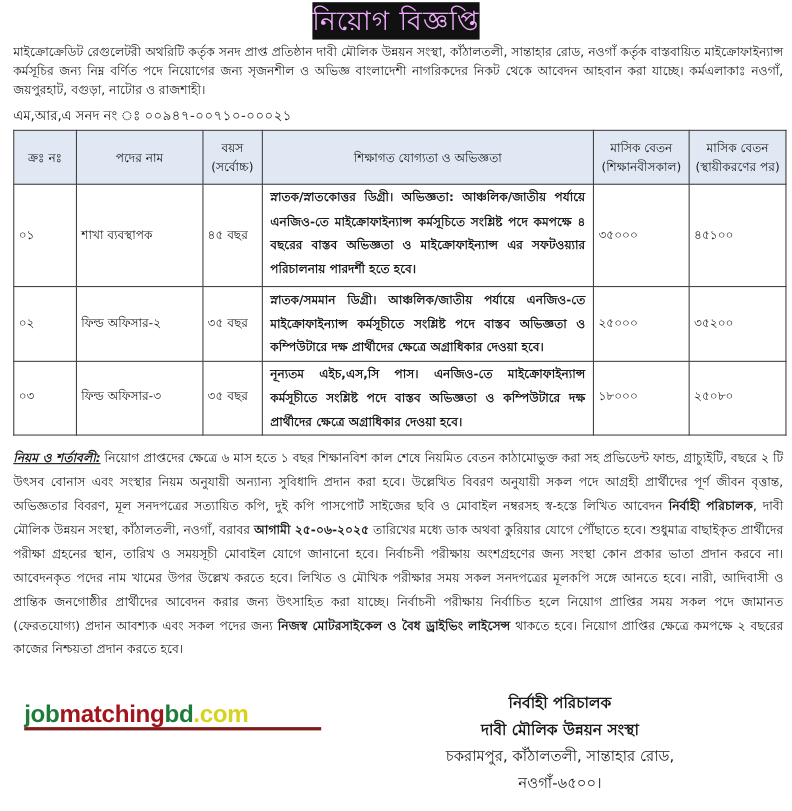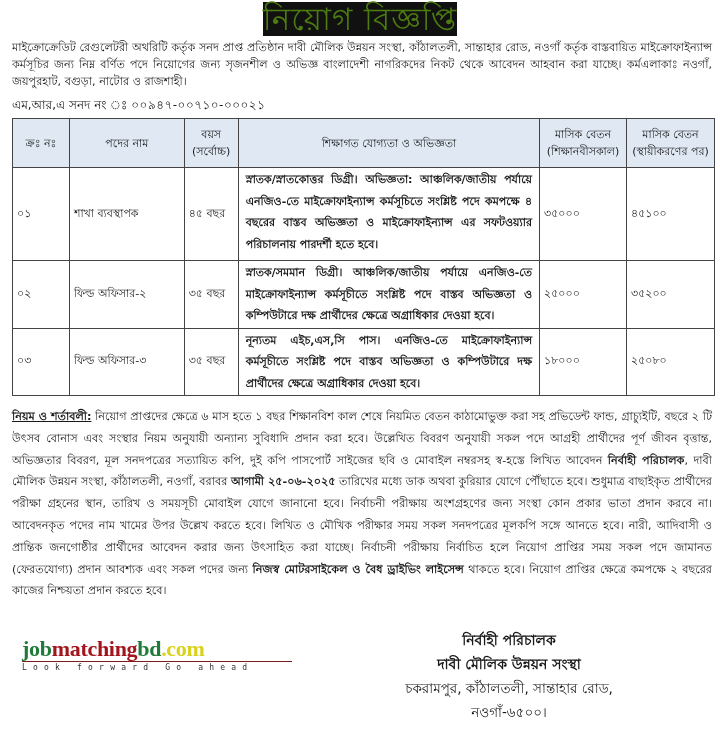--- a/index.html
+++ b/index.html
@@ -2,22 +2,22 @@
 <html><head>
   <meta charset="utf-8">
   <style>
     html, body { margin: 0; padding: 0; background: #ffffff; }
     body {
       width: 720px; height: 737px; overflow: hidden; position: relative;
       font-family: "DejaVu Sans", sans-serif; color: #1a1a1a;
     }
     .title-wrap { position: absolute; left: 0; top: 0; width: 720px; height: 38px; text-align: center; }
     .title {
-      display: inline-block; background: #111111; color: #4d7c0f;
-      font-family: "DejaVu Serif", serif; font-size: 31px; line-height: 34px;
+      display: inline-block; background: #111111; color: #f0abfc;
+      font-family: "DejaVu Serif", serif; font-size: 24px; line-height: 34px;
       padding: 0 0; margin-top: 2px; letter-spacing: 1px;
     }
     .intro {
       position: absolute; left: 12px; top: 39px; width: 700px;
       font-size: 11.2px; line-height: 17px; text-align: justify;
     }
     .license {
       position: absolute; left: 12px; top: 94px; font-size: 12px; line-height: 22px;
     }
     .license .num { font-family: "DejaVu Sans", sans-serif; font-weight: normal; letter-spacing: 0.5px; }
@@ -33,28 +33,28 @@
     table.jobs td { text-align: left; vertical-align: middle; padding: 0 4px; }
     table.jobs td.qual {
       text-align: justify; vertical-align: top; line-height: 21.5px; padding: 1px 7px 1px 7px;
       font-size: 11px;
       font-weight: bold;
     }
     .rules {
       position: absolute; left: 12px; top: 406px; width: 700px;
       font-size: 11.2px; line-height: 21.8px; text-align: justify;
     }
-    .rules .head { font-weight: bold; text-decoration: underline; }
+    .rules .head { font-weight: bold; text-decoration: underline; font-style: italic; }
     .rules b { font-weight: bold; }
     .logo {
       position: absolute; left: 22px; top: 637px; width: 270px;
     }
     .logo .word {
-      font-family: Liberation Serif, serif; font-weight: bold; font-size: 22px; line-height: 24px;
-      letter-spacing: -0.3px; border-bottom: 1px solid #7f1d1d;
+      font-family: Liberation Sans, sans-serif; font-weight: bold; font-size: 22px; line-height: 24px;
+      letter-spacing: -0.3px; border-bottom: 3px solid #7f1d1d;
     }
     .logo .g { color: #1e7b3a; }
     .logo .r { color: #a3151d; }
     .logo .y { color: #d8d21c; }
     .logo .tag {
       font-family: "DejaVu Sans Mono", monospace; font-size: 8px; color: #333;
       letter-spacing: 6.2px; line-height: 10px; margin-top: 1px; white-space: nowrap;
     }
     .signature {
       position: absolute; left: 384px; top: 628px; width: 250px; text-align: center;
@@ -129,21 +129,20 @@
       <td>১৮০০০</td>
       <td>২৫০৮০</td>
     </tr>
   </tbody>
 </table>
 
 <div class="rules"><span class="head">নিয়ম ও শর্তাবলী:</span><span> নিয়োগ প্রাপ্তদের ক্ষেত্রে ৬ মাস হতে ১ বছর শিক্ষানবিশ কাল শেষে নিয়মিত বেতন কাঠামোভুক্ত করা সহ প্রভিডেন্ট ফান্ড, গ্রাচ্যুইটি, বছরে ২ টি উৎসব বোনাস এবং সংস্থার নিয়ম অনুযায়ী অন্যান্য সুবিধাদি প্রদান করা হবে। উল্লেখিত বিবরণ অনুযায়ী সকল পদে আগ্রহী প্রার্থীদের পূর্ণ জীবন বৃত্তান্ত, অভিজ্ঞতার বিবরণ, মূল সনদপত্রের সত্যায়িত কপি, দুই কপি পাসপোর্ট সাইজের ছবি ও মোবাইল নম্বরসহ স্ব-হস্তে লিখিত আবেদন </span><b>নির্বাহী পরিচালক</b><span>, দাবী মৌলিক উন্নয়ন সংস্থা, কাঁঠালতলী, নওগাঁ, বরাবর </span><b>আগামী ২৫-০৬-২০২৫</b><span> তারিখের মধ্যে ডাক অথবা কুরিয়ার যোগে পৌঁছাতে হবে। শুধুমাত্র বাছাইকৃত প্রার্থীদের পরীক্ষা গ্রহনের স্থান, তারিখ ও সময়সূচী মোবাইল যোগে জানানো হবে। নির্বাচনী পরীক্ষায় অংশগ্রহণের জন্য সংস্থা কোন প্রকার ভাতা প্রদান করবে না। আবেদনকৃত পদের নাম খামের উপর উল্লেখ করতে হবে। লিখিত ও মৌখিক পরীক্ষার সময় সকল সনদপত্রের মূলকপি সঙ্গে আনতে হবে। নারী, আদিবাসী ও প্রান্তিক জনগোষ্ঠীর প্রার্থীদের আবেদন করার জন্য উৎসাহিত করা যাচ্ছে। নির্বাচনী পরীক্ষায় নির্বাচিত হলে নিয়োগ প্রাপ্তির সময় সকল পদে জামানত (ফেরতযোগ্য) প্রদান আবশ্যক এবং সকল পদের জন্য </span><b>নিজস্ব মোটরসাইকেল ও বৈধ ড্রাইভিং লাইসেন্স</b><span> থাকতে হবে। নিয়োগ প্রাপ্তির ক্ষেত্রে কমপক্ষে ২ বছরের কাজের নিশ্চয়তা প্রদান করতে হবে।</span></div>
 
 <div class="logo">
   <div class="word"><span class="g">job</span><span class="r">matching</span><span class="g">bd</span><span class="y">.com</span></div>
-  <div class="tag">Look forward Go ahead</div>
 </div>
 
 <div class="signature">
   <div class="s1">নির্বাহী পরিচালক</div>
   <div class="s2">দাবী মৌলিক উন্নয়ন সংস্থা</div>
   <div class="s3">চকরামপুর, কাঁঠালতলী, সান্তাহার রোড,</div>
   <div class="s4">নওগাঁ-৬৫০০।</div>
 </div>
 
 </body></html>

